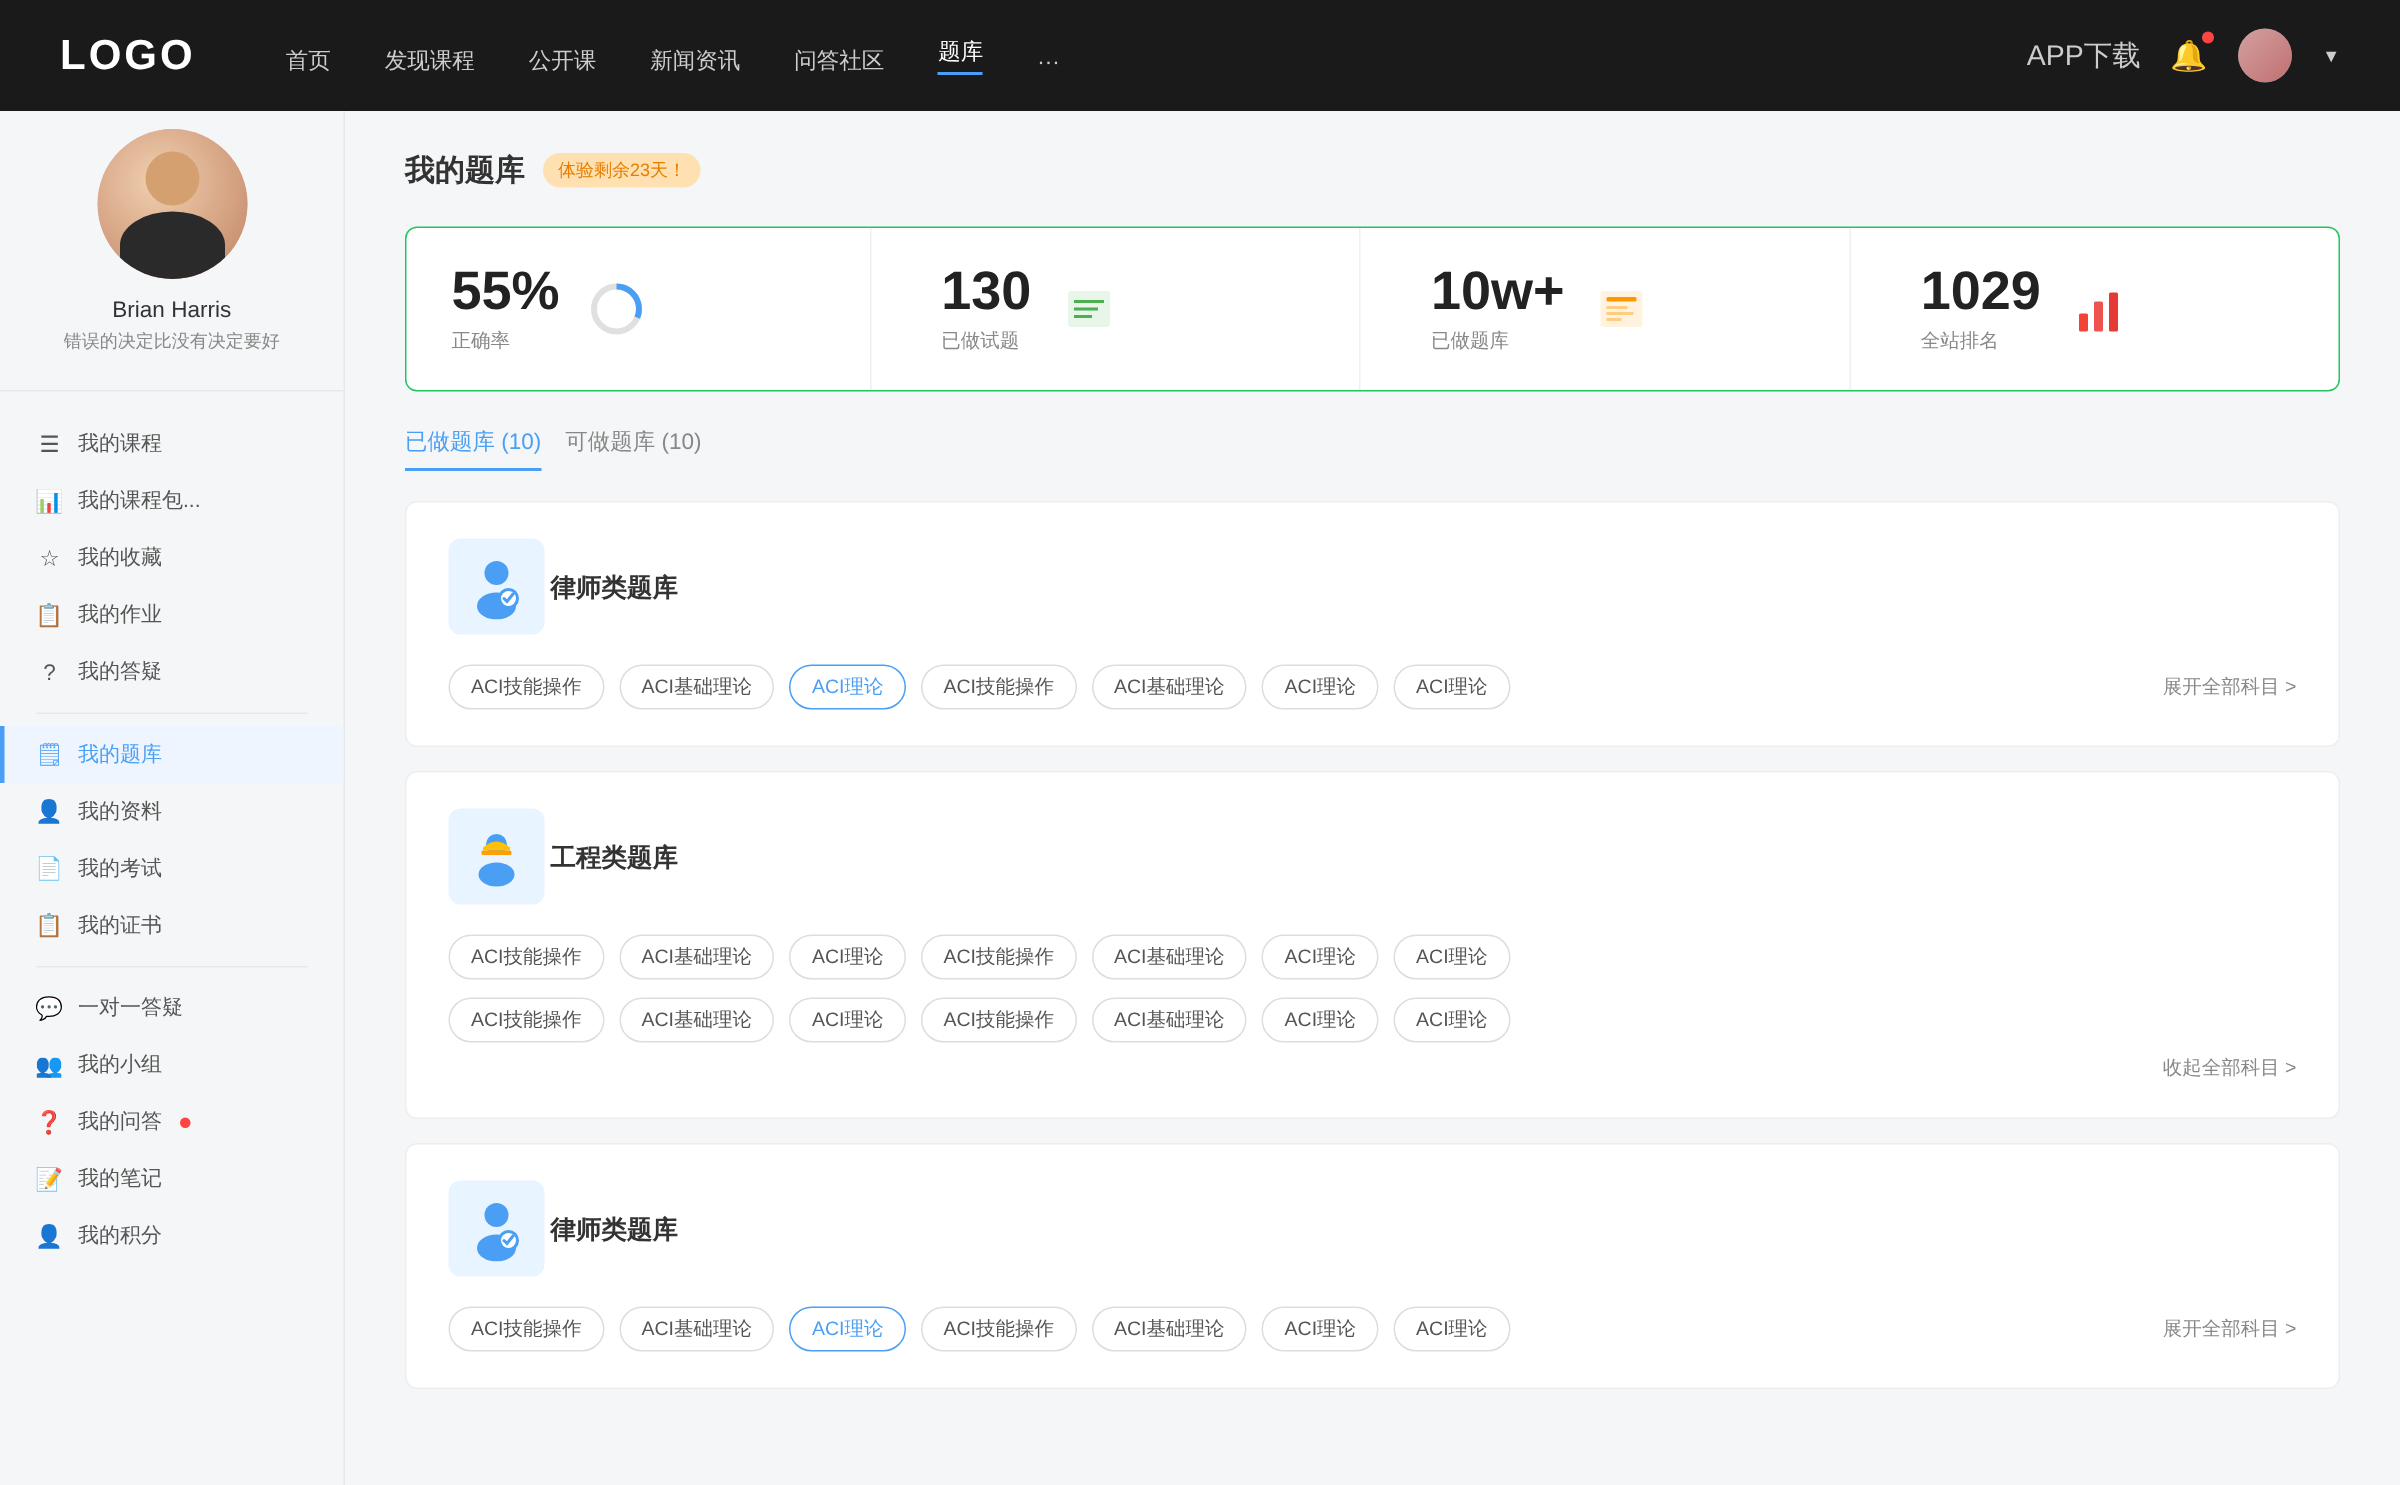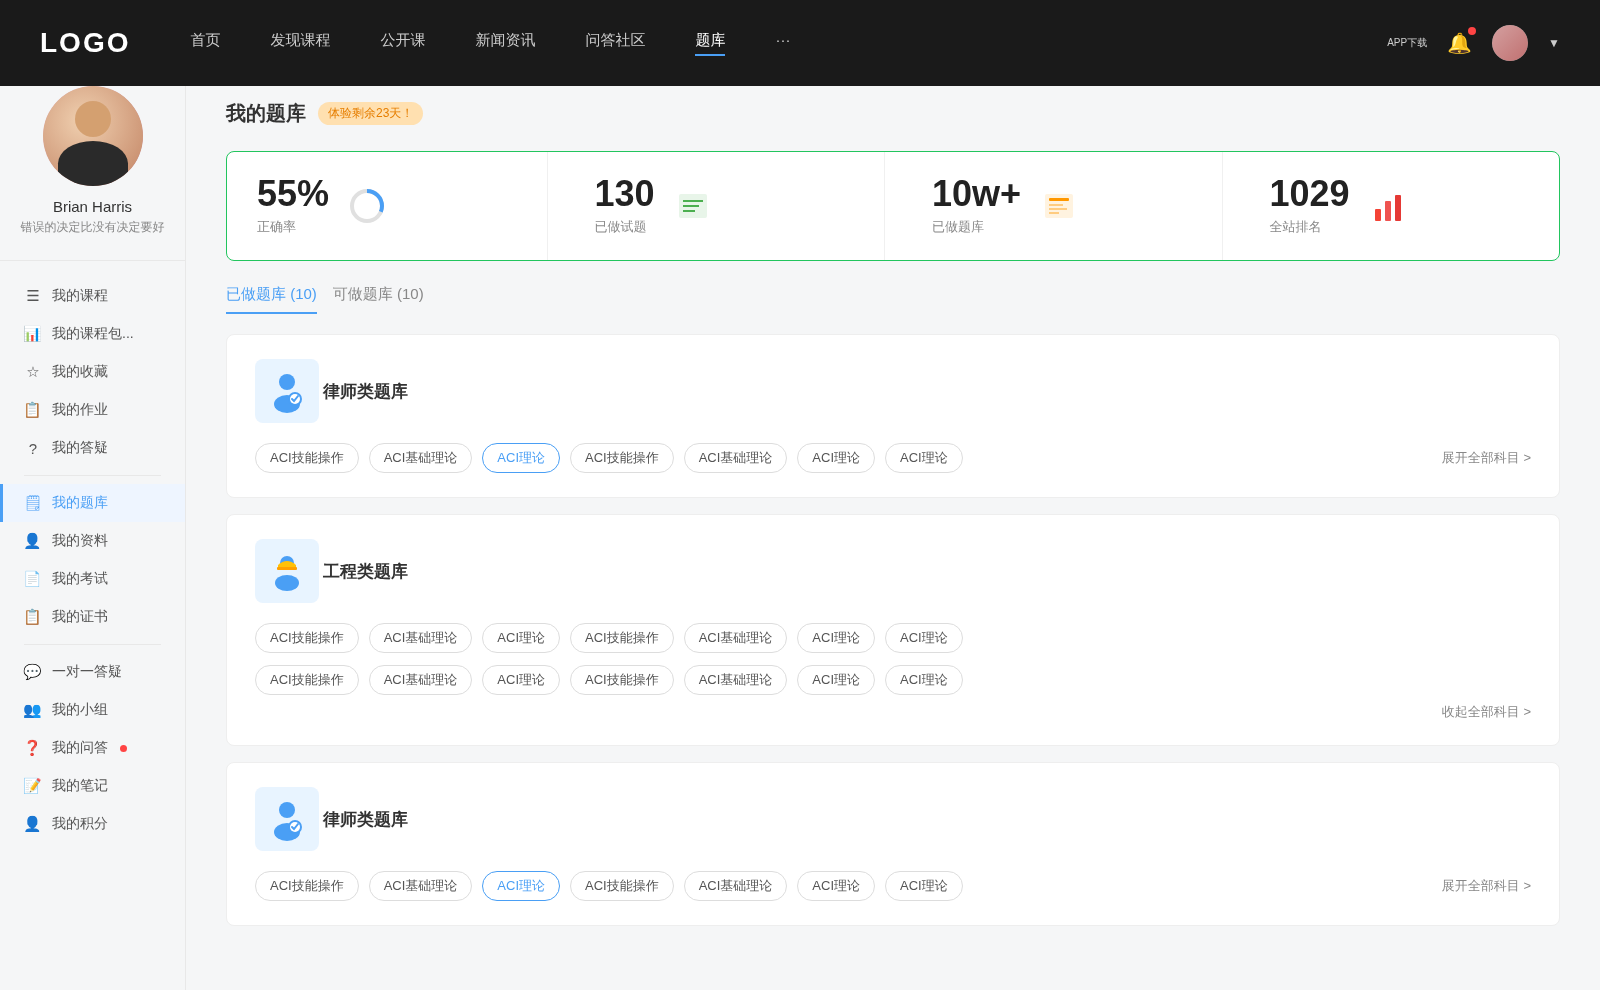--- a/index.html
+++ b/index.html
@@ -1,59 +1,59 @@
 <!DOCTYPE html>
 <html><head>
   <meta charset="utf-8">
   <style>
     * { box-sizing: border-box; margin: 0; padding: 0; }
     body { font-family: "PingFang SC", "Microsoft YaHei", sans-serif; background: #f0f2f5; min-height: 990px; }
 
     
     .navbar {
       background: #1a1a1a;
-      height: 86px;
+      height: 74px;
       display: flex;
       align-items: center;
       padding: 0 40px;
       position: fixed;
       top: 0; left: 0; right: 0;
       z-index: 100;
     }
     .nav-logo {
       color: white;
       font-size: 28px;
       font-weight: bold;
       letter-spacing: 2px;
       margin-right: 60px;
     }
     .nav-items {
       display: flex;
-      align-items: flex-start;
-      gap: 50px;
+      align-items: flex-end;
+      gap: 36px;
       flex: 1;
     }
     .nav-item {
       color: #ccc;
       font-size: 15px;
       cursor: pointer;
     }
     .nav-item.active {
       color: white;
       border-bottom: 2px solid #4a9ff5;
       padding-bottom: 4px;
     }
     .nav-right {
       display: flex;
       align-items: center;
       gap: 20px;
     }
     .nav-app-download {
       color: #ccc;
-      font-size: 10px;
+      font-size: 19px;
     }
     .nav-bell {
       position: relative;
     }
     .bell-icon {
       width: 24px; height: 24px;
       color: #ccc;
       font-size: 20px;
     }
     .bell-badge {
@@ -81,21 +81,21 @@
 
     
     .page-layout {
       margin-top: 70px;
       display: flex;
       min-height: 920px;
     }
 
     
     .sidebar {
-      width: 186px;
+      width: 230px;
       background: #f5f6f7;
       padding: 16px 0;
       flex-shrink: 0;
       border-right: 1px solid #e8e8e8;
     }
     .user-profile {
       text-align: center;
       padding: 0 20px 24px;
       border-bottom: 1px solid #e8e8e8;
       margin-bottom: 16px;

